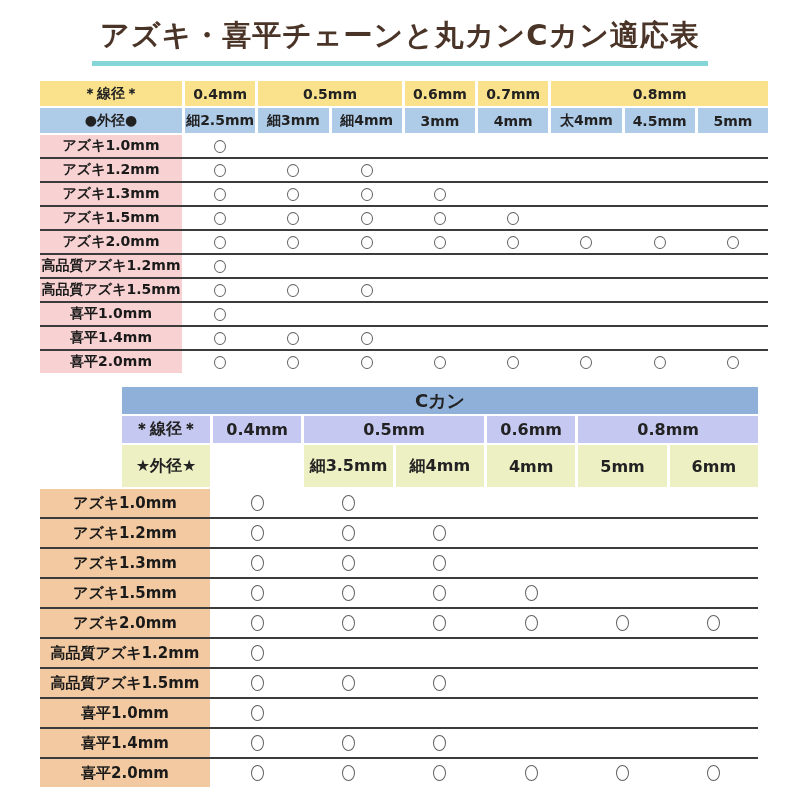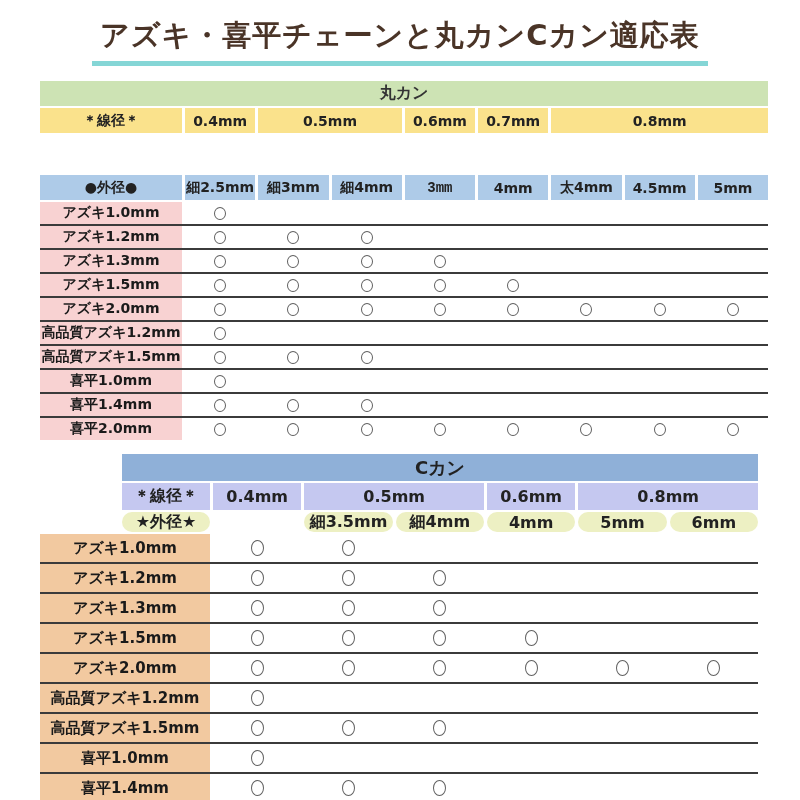--- a/index.html
+++ b/index.html
@@ -28,22 +28,22 @@
   .cell {
     display: flex; align-items: center; justify-content: center;
     font-weight: 700; color: #222222; white-space: nowrap;
   }
   .t1 .cell { font-size: 14px; height: 25px; }
   .t2 .cell { font-size: 16px; height: 27px; }
   .t1 .title-cell { background: var(--t1-header, #cde3b4); font-size: 16px; color: #333; }
   .t2 .title-cell { background: var(--t2-header, #8fb0d8); font-size: 18px; color: #222; }
   .t1 .wire-cell  { background: var(--t1-wire, #fae28c); }
   .t2 .wire-cell  { background: var(--t2-wire, #c5c8f0); }
-  .t1 .outer-cell { background: var(--t1-outer, #aecbe8); margin-top: 40px; }
-  .t2 .outer-cell { background: var(--t2-outer, #edf0c3); height: 20px; border-radius: 11px; }
+  .t1 .outer-cell { background: var(--t1-outer, #aecbe8); }
+  .t2 .outer-cell { background: var(--t2-outer, #edf0c3); height: 42px; }
   .body-row { margin-bottom: 0; border-bottom: 2px solid var(--row-line, #3b3b3b); }
   .body-row.last { border-bottom: none; }
   .t1 .body-row .cell { height: 22px; }
   .t2 .body-row .cell { height: 28px; font-size: 15px; }
   .t1 .chain-cell { background: var(--t1-label, #f8d2d2); color: #1a1a1a; }
   .t2 .chain-cell { background: var(--t2-label, #f2c9a0); color: #1a1a1a; }
   .mark {
     display: inline-block;
     width: 12px; height: 13px;
     border: 1.6px solid var(--mark-outline, #606060);
@@ -51,37 +51,34 @@
     background: #ffffff;
   }
   .t2 .mark { width: 13px; height: 16px; }
 </style>
 </head>
 <body>
 
 <h1 class="page-title">アズキ・喜平チェーンと丸カンCカン適応表</h1>
 
 <div class="tbl t1" id="table-marukan">
-    <div class="grid-row title-row">
-      <div class="cell title-cell" style="grid-column: 1 / -1;">丸カン</div>
-    </div>
     <div class="grid-row wire-row">
       <div class="cell wire-cell" style="grid-column: 1;">＊線径＊</div>
       <div class="cell wire-cell" style="grid-column: 2 / span 1;">0.4mm</div>
       <div class="cell wire-cell" style="grid-column: 3 / span 2;">0.5mm</div>
       <div class="cell wire-cell" style="grid-column: 5 / span 1;">0.6mm</div>
       <div class="cell wire-cell" style="grid-column: 6 / span 1;">0.7mm</div>
       <div class="cell wire-cell" style="grid-column: 7 / span 3;">0.8mm</div>
     </div>
     <div class="grid-row outer-row">
       <div class="cell outer-cell" style="grid-column: 1;">●外径●</div>
       <div class="cell outer-cell" style="grid-column: 2;">細2.5mm</div>
       <div class="cell outer-cell" style="grid-column: 3;">細3mm</div>
       <div class="cell outer-cell" style="grid-column: 4;">細4mm</div>
-      <div class="cell outer-cell" style="grid-column: 5; font-family: Liberation Mono, monospace;">3mm</div>
+      <div class="cell outer-cell" style="grid-column: 5;">3mm</div>
       <div class="cell outer-cell" style="grid-column: 6;">4mm</div>
       <div class="cell outer-cell" style="grid-column: 7;">太4mm</div>
       <div class="cell outer-cell" style="grid-column: 8;">4.5mm</div>
       <div class="cell outer-cell" style="grid-column: 9;">5mm</div>
     </div>
     <div class="grid-row body-row">
       <div class="cell chain-cell" style="grid-column: 1;">アズキ1.0mm</div>
       <div class="cell mark-cell" style="grid-column: 2;">
         <span class="mark"></span>
       </div>

